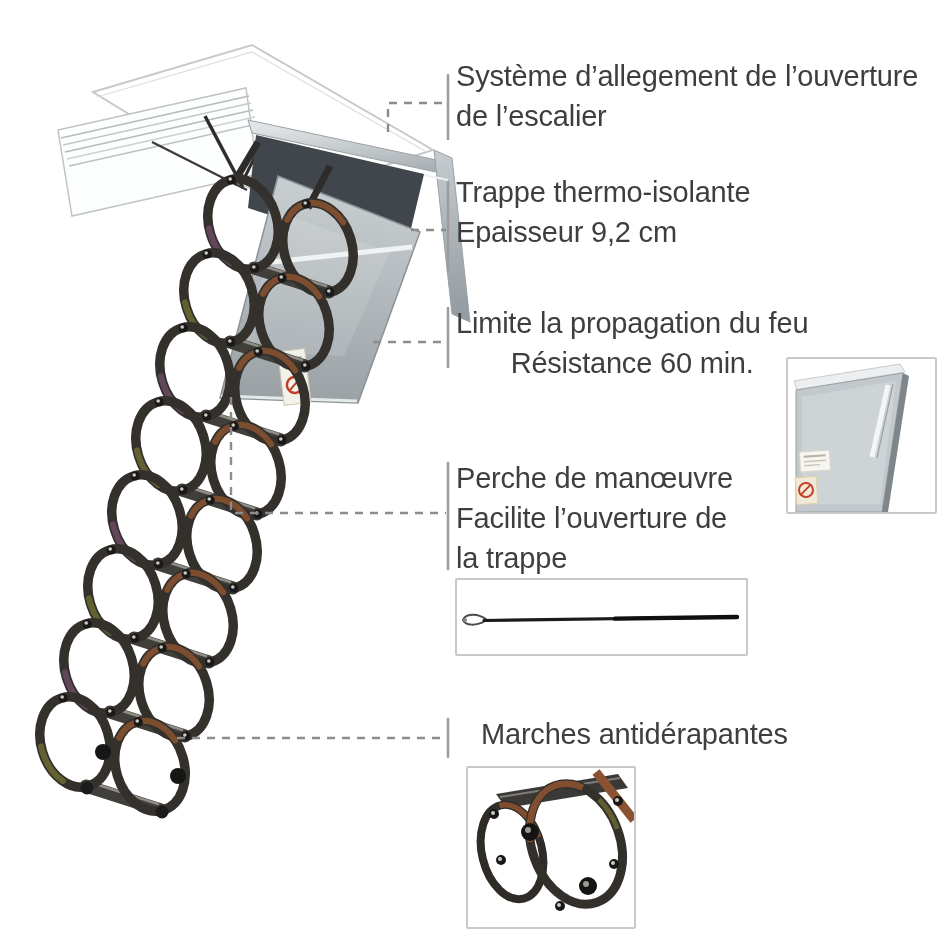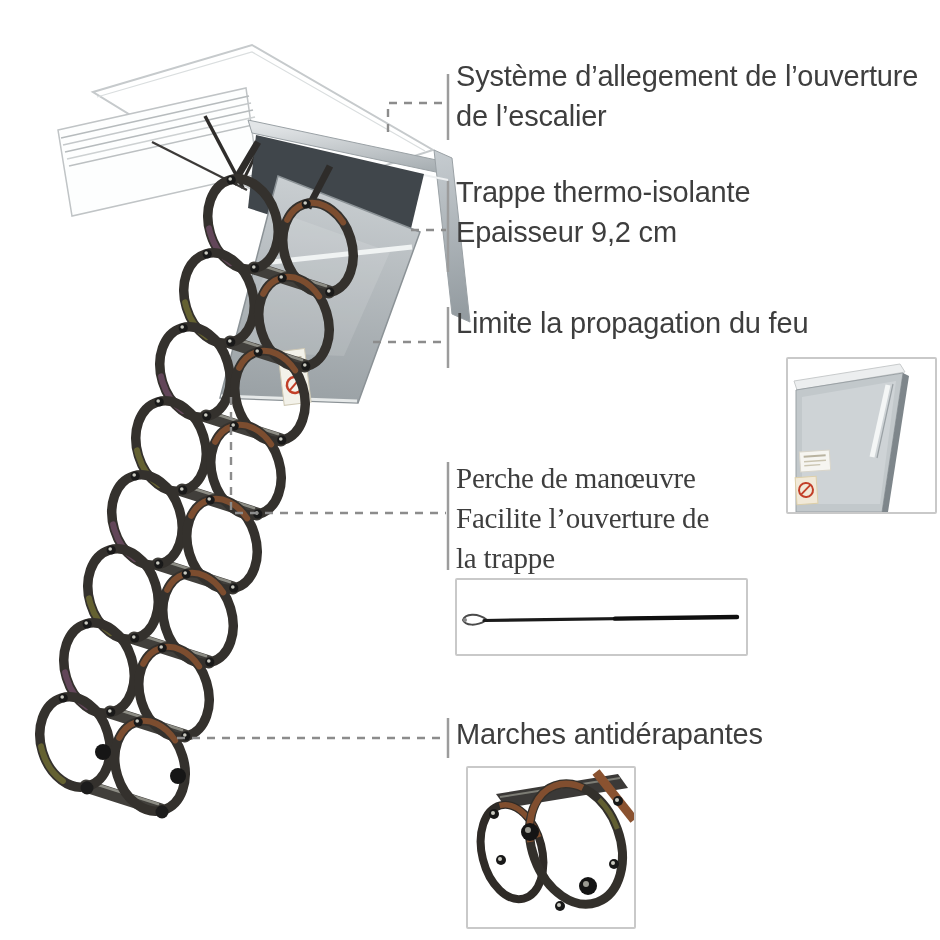--- a/index.html
+++ b/index.html
@@ -224,29 +224,30 @@
   <div class="ann-line">de l’escalier</div>
 </div>
 
 <div class="annotation" style="top:172px;">
   <div class="ann-line">Trappe thermo-isolante</div>
   <div class="ann-line">Epaisseur 9,2 cm</div>
 </div>
 
 <div class="annotation" style="top:303px;text-align:center;">
   <div class="ann-line">Limite la propagation du feu</div>
-</div>
-
-<div class="annotation" style="top:458px;font-family:Liberation Serif, serif;">
+  <div class="ann-line">Résistance 60 min.</div>
+</div>
+
+<div class="annotation" style="top:458px;">
   <div class="ann-line">Perche de manœuvre</div>
   <div class="ann-line">Facilite l’ouverture de</div>
   <div class="ann-line">la trappe</div>
 </div>
 
-<div class="annotation" style="top:714px;">
+<div class="annotation" style="top:714px;margin-left:25px;">
   <div class="ann-line">Marches antidérapantes</div>
 </div>
 
 <div class="inset" style="left:786px;top:357px;width:151px;height:157px;">
   <svg width="147" height="153" viewBox="0 0 147 153">
     <polygon points="6,22 112,5 117,13 9,31" fill="#eceeef" stroke="#c8cbcc" stroke-width="1"></polygon>
     <polygon points="8,31 115,14 94,153 8,153" fill="#c2c8cb" stroke="#9aa1a5" stroke-width="1"></polygon>
     <polygon points="14,38 108,22 92,145 14,145" fill="#ced3d6"></polygon>
     <polygon points="115,14 121,17 100,153 94,153" fill="#7e868b"></polygon>
     <line x1="100" y1="26" x2="84" y2="98" stroke="#f4f6f6" stroke-width="5"></line>

